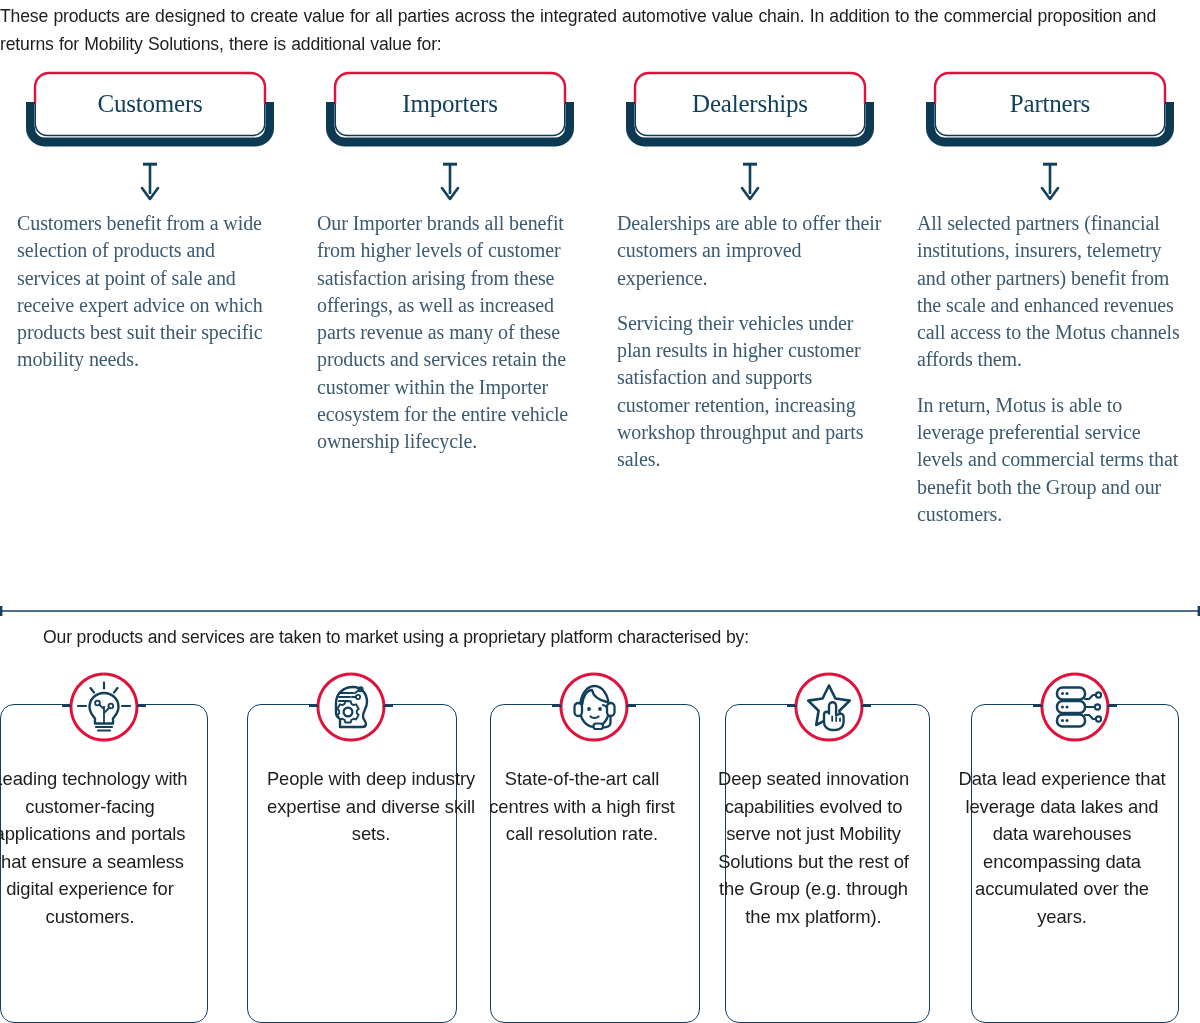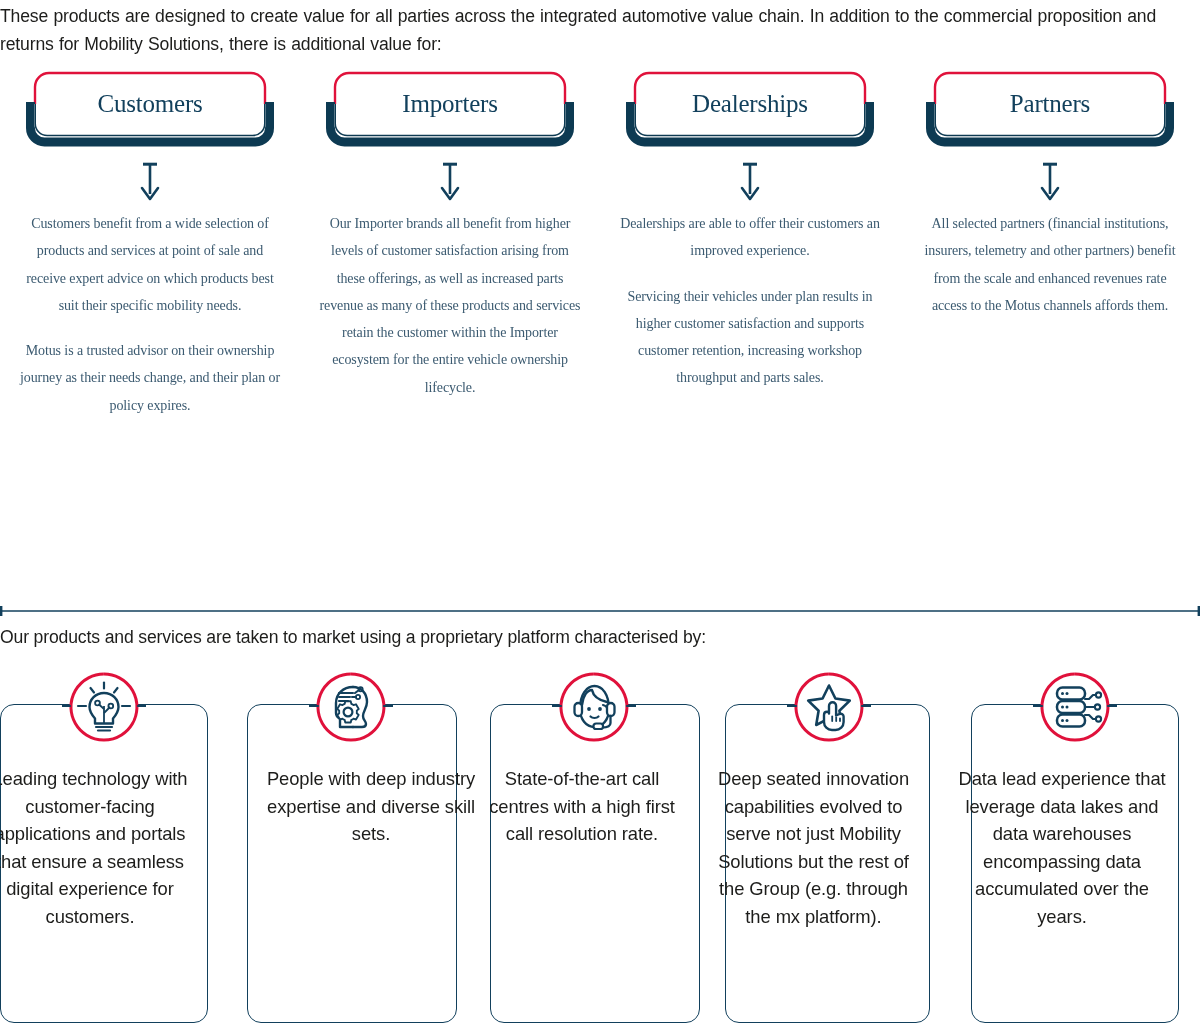--- a/index.html
+++ b/index.html
@@ -69,23 +69,23 @@
     letter-spacing: -0.2px;
   }
 
   
   .arrow { margin-top: 12px; }
 
   
   .col-body {
     margin-top: 8px;
     width: 266px;
-    text-align: center;
+    text-align: left;
     color: #3b5a70;
-    font-size: 14px;
+    font-size: 20px;
     line-height: 27.3px;
     letter-spacing: -0.1px;
   }
   .col-body p + p { margin-top: 18px; }
 
   
   .divider-wrap {
     position: absolute;
     left: 0;
     top: 604px;
@@ -95,20 +95,21 @@
 
   .section2-title {
     position: absolute;
     left: 0;
     top: 623px;
     width: 1200px;
     font-size: 17.6px;
     line-height: 28px;
     color: #1d1d1b;
     letter-spacing: -0.15px;
+    padding-left: 43px;
   }
 
   
   .bottom-grid {
     position: absolute;
     left: 0;
     top: 665px;
     width: 1200px;
     display: flex;
   }
@@ -184,21 +185,20 @@
         </svg>
         <div class="pill-label">Customers</div>
       </div>
       <svg class="arrow" width="26" height="40" viewBox="0 0 26 40">
         <line x1="6" y1="2.2" x2="20" y2="2.2" stroke="#12405c" stroke-width="3"></line>
         <line x1="13" y1="2" x2="13" y2="32" stroke="#12405c" stroke-width="2.6"></line>
         <path d="M5 26 L13 37 L21 26" fill="none" stroke="#12405c" stroke-width="2.6" stroke-linecap="round" stroke-linejoin="round"></path>
       </svg>
       <div class="col-body">
         <p>Customers benefit from a wide selection of products and services at point of sale and receive expert advice on which products best suit their specific mobility needs.</p>
-        <p>Motus is a trusted advisor on their ownership journey as their needs change, and their plan or policy expires.</p>
       </div>
     </div>
 
     <div class="top-col">
       <div class="pill-wrap">
         <svg class="pill-svg" width="258" height="84" viewBox="0 0 258 84">
           <path d="M14 43 L14 21 A14 14 0 0 1 28 7 L230 7 A14 14 0 0 1 244 21 L244 43" fill="none" stroke="#e0113b" stroke-width="2.4" stroke-linecap="round"></path>
           <path d="M9.5 36 L9.5 62 A14 14 0 0 0 23.5 76 L234.5 76 A14 14 0 0 0 248.5 62 L248.5 36" fill="none" stroke="#0d3a52" stroke-width="9" stroke-linecap="butt"></path>
           <path d="M14.2 38 L14.2 57.5 A12 12 0 0 0 26.2 69.5 L231.8 69.5 A12 12 0 0 0 243.8 57.5 L243.8 38" fill="#ffffff" stroke="#ffffff" stroke-width="2"></path>
           <path d="M14.2 38 L14.2 57.5 A12 12 0 0 0 26.2 69.5 L231.8 69.5 A12 12 0 0 0 243.8 57.5 L243.8 38" fill="none" stroke="#0d3a52" stroke-width="1.6"></path>
@@ -245,21 +245,22 @@
           <path d="M14.2 38 L14.2 57.5 A12 12 0 0 0 26.2 69.5 L231.8 69.5 A12 12 0 0 0 243.8 57.5 L243.8 38" fill="none" stroke="#0d3a52" stroke-width="1.6"></path>
         </svg>
         <div class="pill-label">Partners</div>
       </div>
       <svg class="arrow" width="26" height="40" viewBox="0 0 26 40">
         <line x1="6" y1="2.2" x2="20" y2="2.2" stroke="#12405c" stroke-width="3"></line>
         <line x1="13" y1="2" x2="13" y2="32" stroke="#12405c" stroke-width="2.6"></line>
         <path d="M5 26 L13 37 L21 26" fill="none" stroke="#12405c" stroke-width="2.6" stroke-linecap="round" stroke-linejoin="round"></path>
       </svg>
       <div class="col-body">
-        <p>All selected partners (financial institutions, insurers, telemetry and other partners) benefit from the scale and enhanced revenues rate access to the Motus channels affords them.</p>
+        <p>All selected partners (financial institutions, insurers, telemetry and other partners) benefit from the scale and enhanced revenues call access to the Motus channels affords them.</p>
+        <p>In return, Motus is able to leverage preferential service levels and commercial terms that benefit both the Group and our customers.</p>
       </div>
     </div>
 
   </div>
 
   <div class="divider-wrap">
     <svg width="1200" height="14" viewBox="0 0 1200 14">
       <line x1="0" y1="7" x2="1200" y2="7" stroke="#12405c" stroke-width="1.6"></line>
       <line x1="1.2" y1="2" x2="1.2" y2="12" stroke="#12405c" stroke-width="2.4"></line>
       <line x1="1198.8" y1="2" x2="1198.8" y2="12" stroke="#12405c" stroke-width="2.4"></line>

